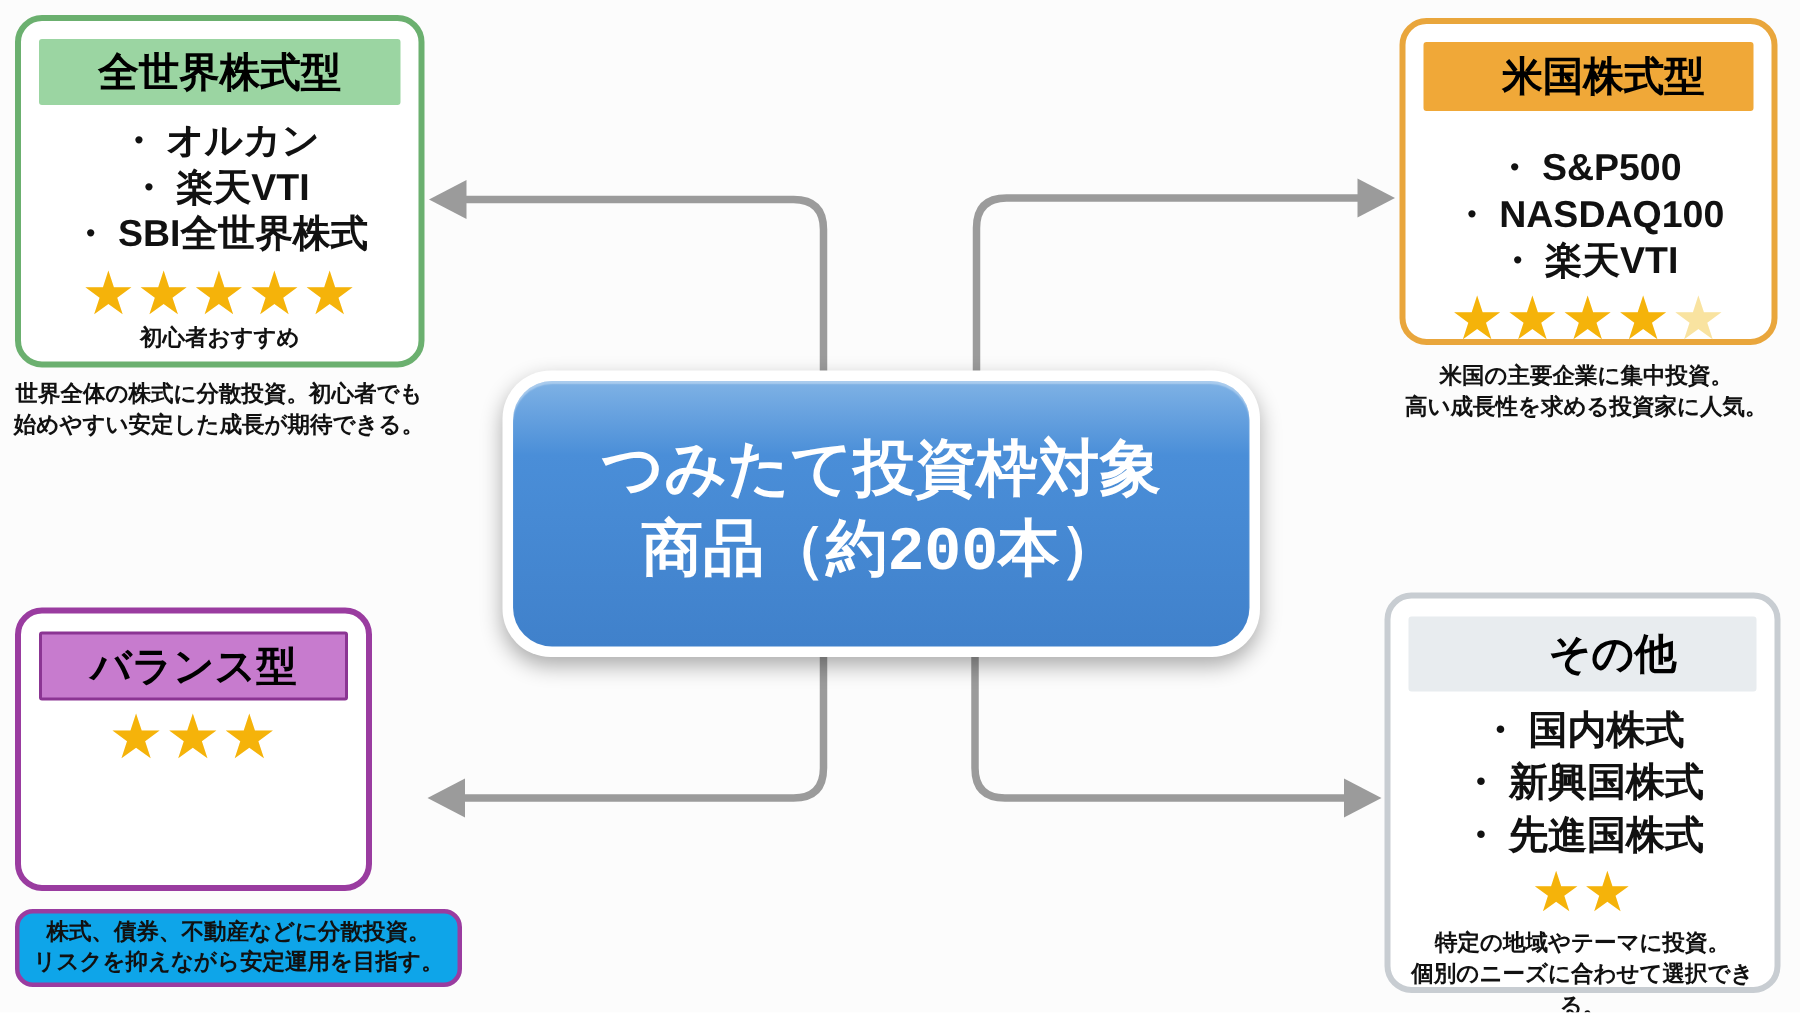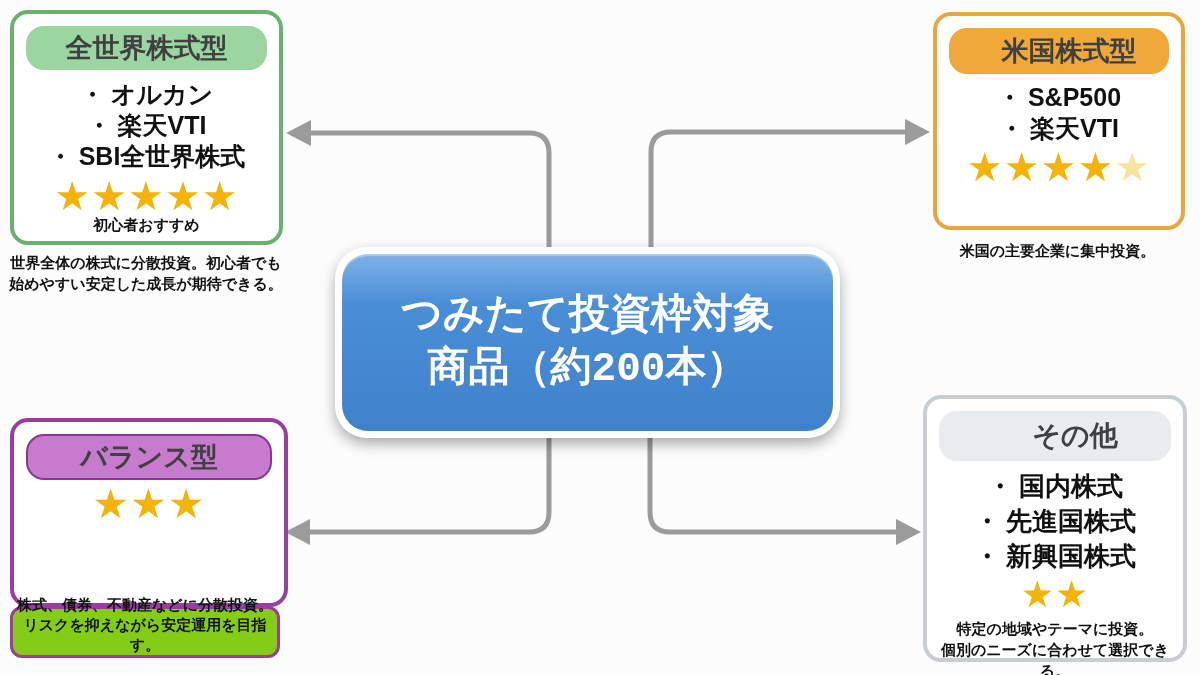--- a/index.html
+++ b/index.html
@@ -12,54 +12,54 @@
   
   .connectors{position:absolute;left:0;top:0;z-index:1;}
   .connector{fill:none;stroke:var(--connector,#9b9b9b);stroke-width:5;}
   .arrowhead{fill:var(--connector,#9b9b9b);stroke:none;}
   
   .card{
     position:absolute;z-index:2;background:#ffffff;box-sizing:border-box;
     border:4px solid var(--border,#999);border-radius:18px;text-align:center;
   }
   .card-header{
-    margin:12px 12px 0 12px;border-radius:18px;box-sizing:border-box;
+    margin:12px 12px 0 12px;border-radius:2px;box-sizing:border-box;
     background:var(--header_bg,#eee);border:2px solid var(--header_border,#eee);
     font-weight:bold;display:flex;align-items:center;justify-content:center;
-    color:#404040;
+    color:#000000;
   }
   .fund-list{display:inline-block;text-align:center;font-weight:bold;}
   .fund-item{white-space:nowrap;}
   .bullet{margin-right:6px;}
   .stars{line-height:1;letter-spacing:1px;white-space:nowrap;}
   .stars-full{color:var(--star_gold,#f5b301);}
   .stars-faded{color:var(--star_faded,#f9e29c);}
   .badge{font-size:15px;font-weight:bold;margin-top:0;}
   .caption{position:absolute;z-index:2;text-align:center;font-weight:bold;font-size:15px;line-height:21px;color:#111;}
   
   #card-global{left:10px;top:10px;width:273px;height:235px;}
   #card-global .card-header{height:44px;font-size:27px;}
   #card-global .fund-list{font-size:25px;line-height:31px;margin-top:9px;}
   #card-global .stars{font-size:40px;margin-top:4px;}
   #caption-global{left:0;top:252px;width:292px;}
   
   #card-us{left:933px;top:12px;width:252px;height:218px;}
   #card-us .card-header{height:46px;font-size:27px;padding-left:20px;}
-  #card-us .fund-list{font-size:25px;line-height:31px;margin-top:8px;}
+  #card-us .fund-list{font-size:25px;line-height:31px;margin-top:23px;}
   #card-us .stars{font-size:40px;margin-top:3px;}
   #caption-us{left:915px;top:240px;width:285px;}
   
-  #card-balance{left:10px;top:418px;width:278px;height:189px;}
+  #card-balance{left:10px;top:405px;width:238px;height:189px;}
   #card-balance .card-header{height:46px;font-size:27px;}
   #card-balance .fund-list{font-size:26px;line-height:36px;margin-top:10px;}
   #card-balance .stars{font-size:41px;margin-top:4px;}
   .caption-box{
-    position:absolute;z-index:2;left:10px;top:606px;width:270px;height:52px;
+    position:absolute;z-index:2;left:10px;top:606px;width:298px;height:52px;
     box-sizing:border-box;border:3px solid var(--border,#9a3ca0);border-radius:12px;
-    background:#84cc16;display:flex;flex-direction:column;align-items:center;justify-content:flex-end;
+    background:#0ea5e9;display:flex;flex-direction:column;align-items:center;justify-content:center;
     font-size:15px;line-height:20px;font-weight:bold;text-align:center;
   }
   
   #card-other{left:923px;top:395px;width:264px;height:267px;}
   #card-other .card-header{height:50px;font-size:28px;padding-left:40px;}
   #card-other .fund-list{font-size:26px;line-height:35px;margin-top:8px;}
   #card-other .stars{font-size:37px;margin-top:2px;}
   #card-other .caption-inside{font-size:15px;line-height:21px;font-weight:bold;margin-top:5px;}
   
   .center-node{
@@ -120,47 +120,49 @@
   </div>
   <div class="caption" id="caption-global">
     <div>世界全体の株式に分散投資。初心者でも</div>
     <div>始めやすい安定した成長が期待できる。</div>
   </div>
 
   <div class="card" id="card-us" style="--border: #e9a63c; --header_bg: #f0a838; --header_border: #f0a838;">
     <div class="card-header">米国株式型</div>
     <div class="fund-list">
       <div class="fund-item"><span class="bullet">・</span><span>S&amp;P500</span></div>
+      <div class="fund-item"><span class="bullet">・</span><span>NASDAQ100</span></div>
       <div class="fund-item"><span class="bullet">・</span><span>楽天VTI</span></div>
     </div>
     <div class="stars">
       <span class="stars-full">★★★★</span><span class="stars-faded">★</span>
     </div>
   </div>
   <div class="caption" id="caption-us">
     <div>米国の主要企業に集中投資。</div>
+    <div>高い成長性を求める投資家に人気。</div>
   </div>
 
   <div class="card" id="card-balance" style="--border: #9a3ca0; --header_bg: #c77bce; --header_border: #8b3593;">
     <div class="card-header">バランス型</div>
     <div class="stars">
       <span class="stars-full">★★★</span><span class="stars-faded"></span>
     </div>
   </div>
   <div class="caption-box" style="--border: #9a3ca0; --header_bg: #c77bce; --header_border: #8b3593;">
     <div>株式、債券、不動産などに分散投資。</div>
     <div>リスクを抑えながら安定運用を目指す。</div>
   </div>
 
   <div class="card" id="card-other" style="--border: #c8cdd2; --header_bg: #e8ecef; --header_border: #e8ecef;">
     <div class="card-header">その他</div>
     <div class="fund-list">
       <div class="fund-item"><span class="bullet">・</span><span>国内株式</span></div>
+      <div class="fund-item"><span class="bullet">・</span><span>新興国株式</span></div>
       <div class="fund-item"><span class="bullet">・</span><span>先進国株式</span></div>
-      <div class="fund-item"><span class="bullet">・</span><span>新興国株式</span></div>
     </div>
     <div class="stars">
       <span class="stars-full">★★</span><span class="stars-faded"></span>
     </div>
     <div class="caption-inside">
       <div>特定の地域やテーマに投資。</div>
       <div>個別のニーズに合わせて選択できる。</div>
     </div>
   </div>
 

